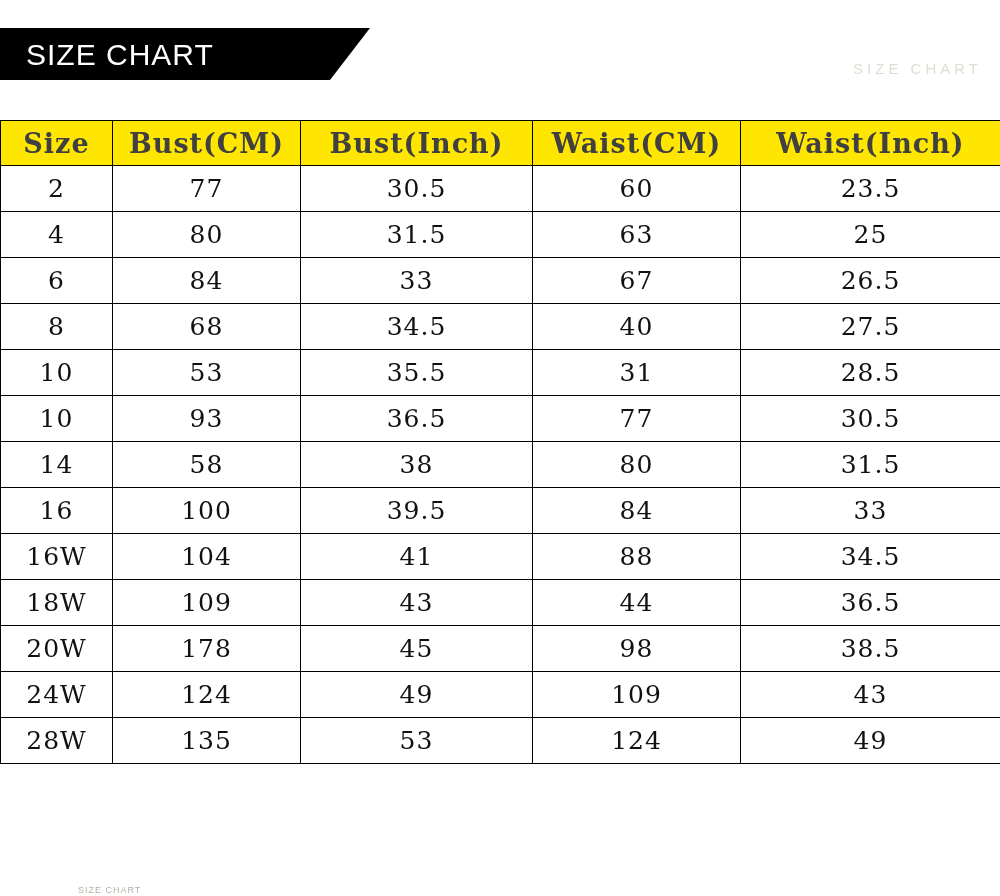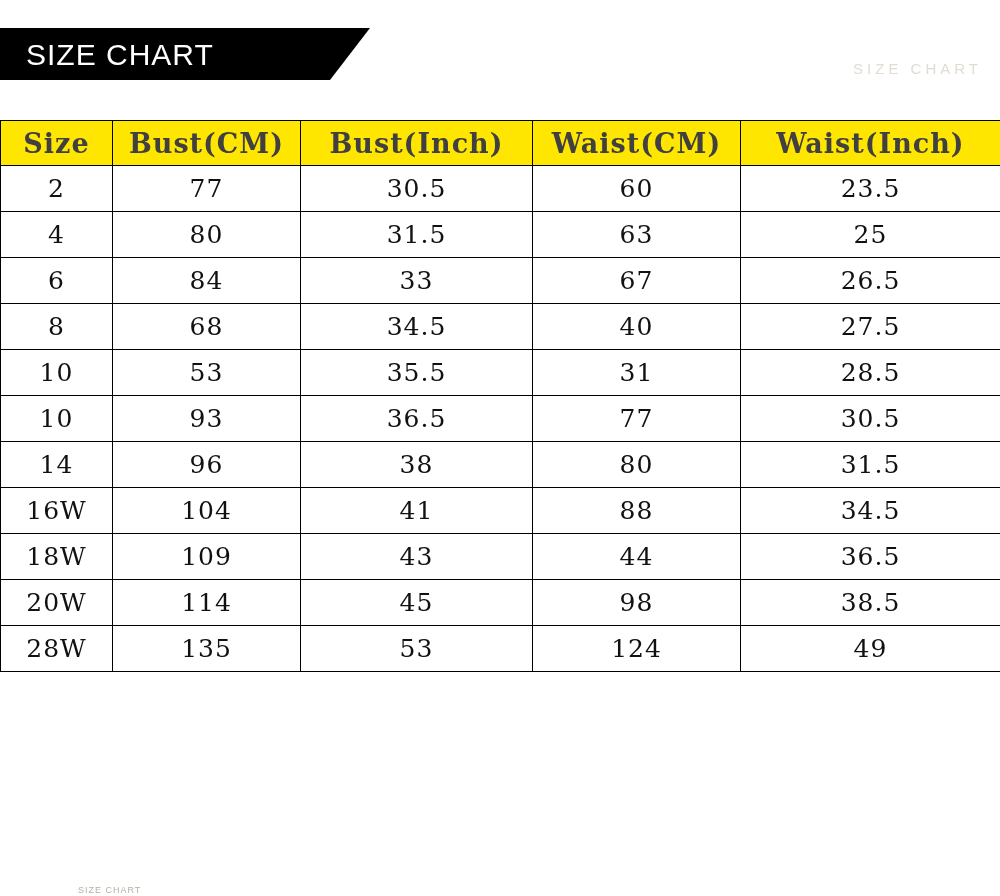--- a/index.html
+++ b/index.html
@@ -180,45 +180,59 @@
         </tr>
         <tr>
           <td>10</td>
           <td>93</td>
           <td>36.5</td>
           <td>77</td>
           <td>30.5</td>
         </tr>
         <tr>
           <td>14</td>
-          <td>96</td>
+          <td>58</td>
           <td>38</td>
           <td>80</td>
           <td>31.5</td>
+        </tr>
+        <tr>
+          <td>16</td>
+          <td>100</td>
+          <td>39.5</td>
+          <td>84</td>
+          <td>33</td>
         </tr>
         <tr>
           <td>16W</td>
           <td>104</td>
           <td>41</td>
           <td>88</td>
           <td>34.5</td>
         </tr>
         <tr>
           <td>18W</td>
           <td>109</td>
           <td>43</td>
           <td>44</td>
           <td>36.5</td>
         </tr>
         <tr>
           <td>20W</td>
-          <td>114</td>
+          <td>178</td>
           <td>45</td>
           <td>98</td>
           <td>38.5</td>
+        </tr>
+        <tr>
+          <td>24W</td>
+          <td>124</td>
+          <td>49</td>
+          <td>109</td>
+          <td>43</td>
         </tr>
         <tr>
           <td>28W</td>
           <td>135</td>
           <td>53</td>
           <td>124</td>
           <td>49</td>
         </tr>
       </tbody>
   </table>

